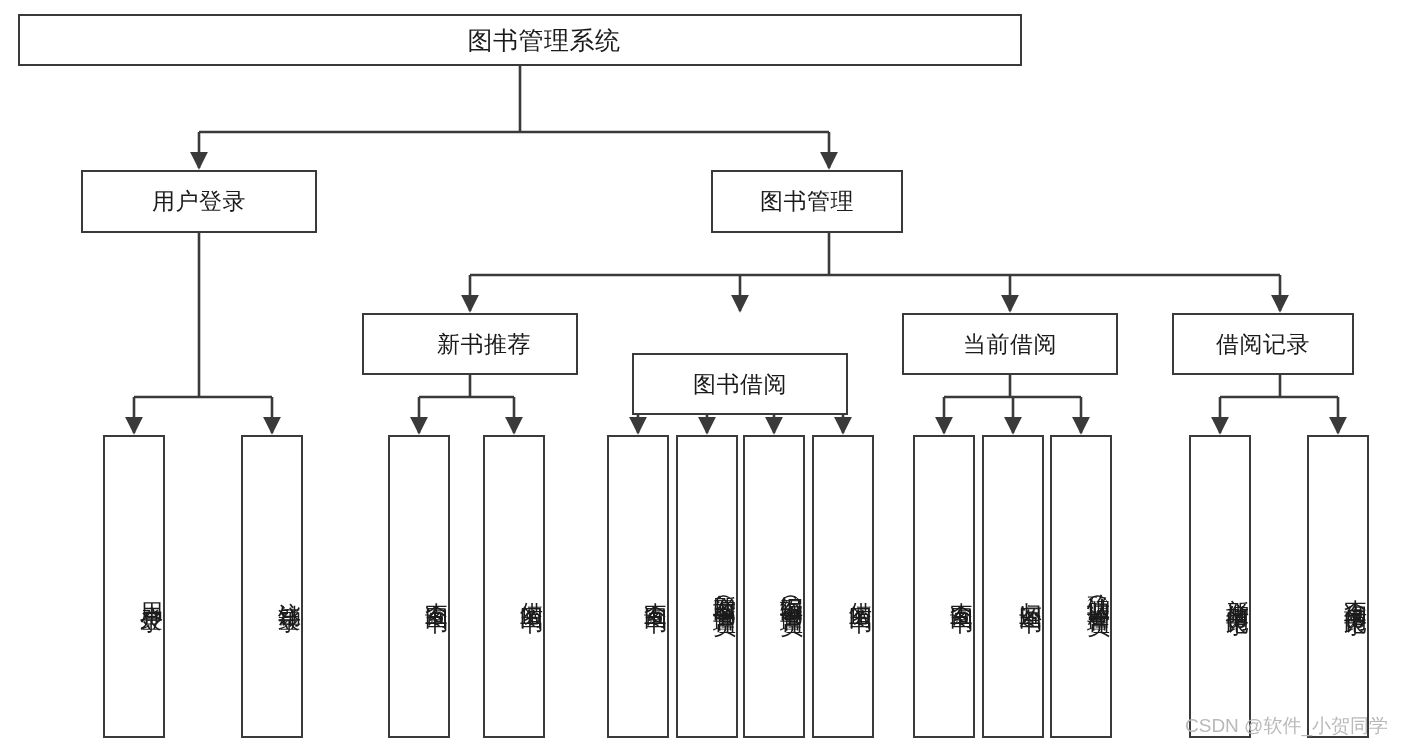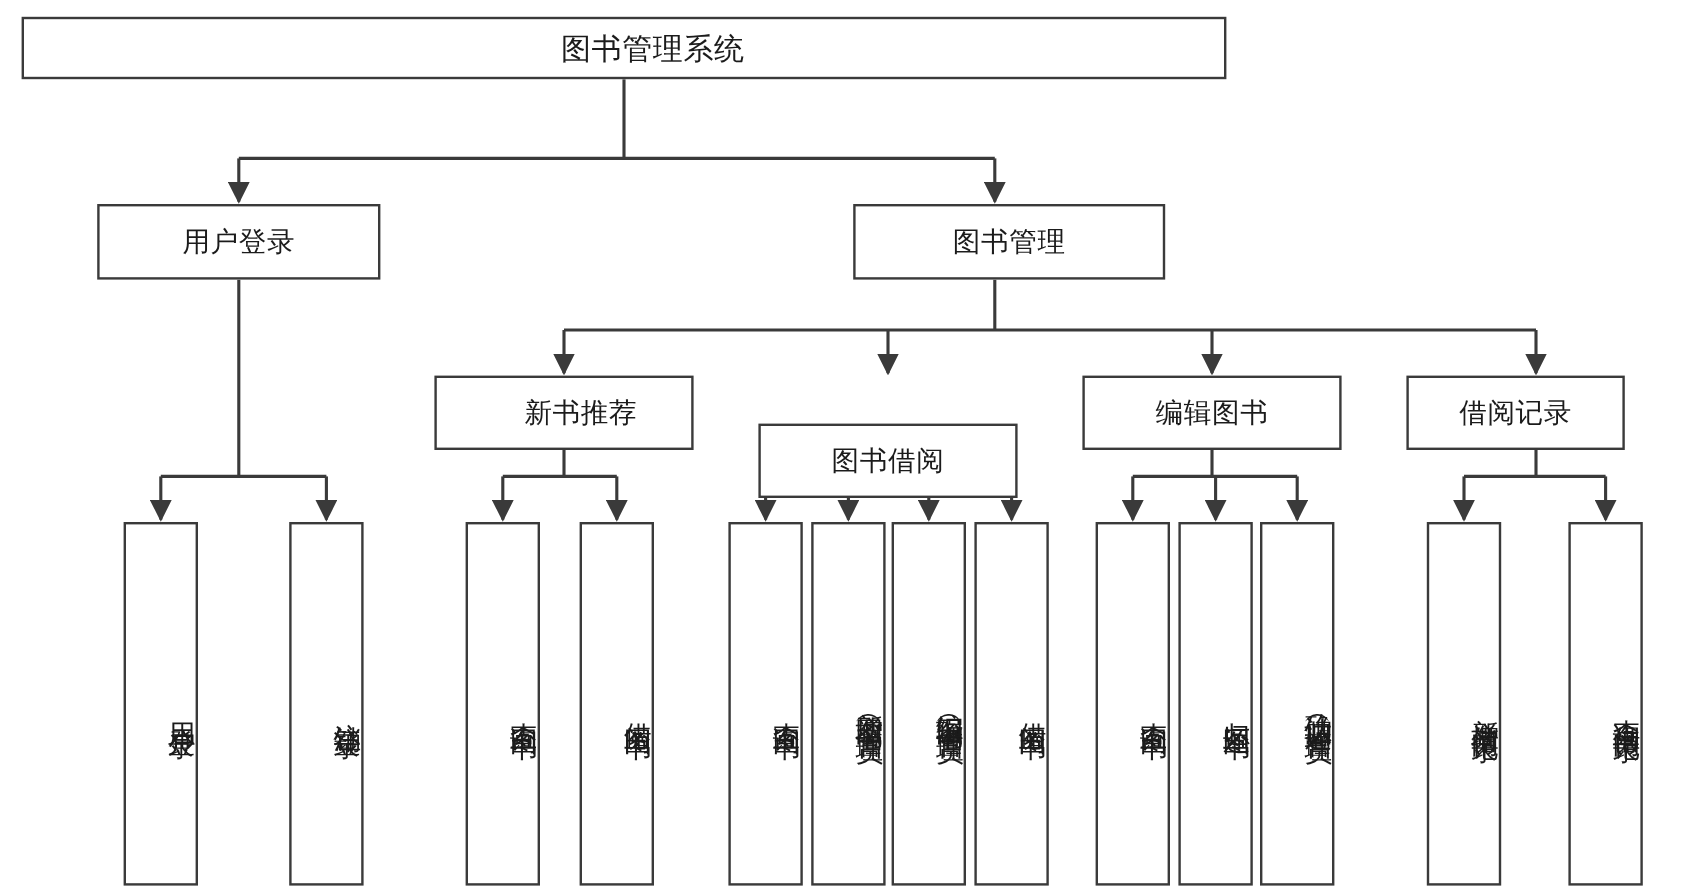--- a/index.html
+++ b/index.html
@@ -114,31 +114,31 @@
       </g>
   </svg>
 
   <div id="node-layer">
       <div class="node horiz root" style="left: 18px; top: 14px; width: 1004px; height: 52px; padding-left: 48px;">
         <span class="nlabel">图书管理系统</span>
       </div>
       <div class="node horiz" style="left: 81px; top: 170px; width: 236px; height: 63px;">
         <span class="nlabel">用户登录</span>
       </div>
-      <div class="node horiz" style="left: 711px; top: 170px; width: 260px; height: 63px;">
+      <div class="node horiz" style="left: 711px; top: 170px; width: 192px; height: 63px;">
         <span class="nlabel">图书管理</span>
       </div>
       <div class="node horiz" style="left: 362px; top: 313px; width: 216px; height: 62px; padding-left: 28px;">
         <span class="nlabel">新书推荐</span>
       </div>
       <div class="node horiz" style="left: 632px; top: 313px; width: 216px; height: 62px; margin-top: 40px;">
         <span class="nlabel">图书借阅</span>
       </div>
       <div class="node horiz" style="left: 902px; top: 313px; width: 216px; height: 62px;">
-        <span class="nlabel">编辑图书</span>
+        <span class="nlabel">当前借阅</span>
       </div>
       <div class="node horiz" style="left: 1172px; top: 313px; width: 182px; height: 62px;">
         <span class="nlabel">借阅记录</span>
       </div>
       <div class="node vert" style="left: 103px; top: 435px; width: 62px; height: 303px;">
         <span class="nlabel">用户登录</span>
       </div>
       <div class="node vert" style="left: 241px; top: 435px; width: 62px; height: 303px;">
         <span class="nlabel">注销登录</span>
       </div>
@@ -170,13 +170,14 @@
         <span class="nlabel">确认归还（管理员）</span>
       </div>
       <div class="node vert" style="left: 1189px; top: 435px; width: 62px; height: 303px;">
         <span class="nlabel">新增借阅记录</span>
       </div>
       <div class="node vert" style="left: 1307px; top: 435px; width: 62px; height: 303px;">
         <span class="nlabel">查询借阅记录</span>
       </div>
     </div>
 
+  <div class="watermark">CSDN @软件_小贺同学</div>
 </div>
 
 </body></html>

